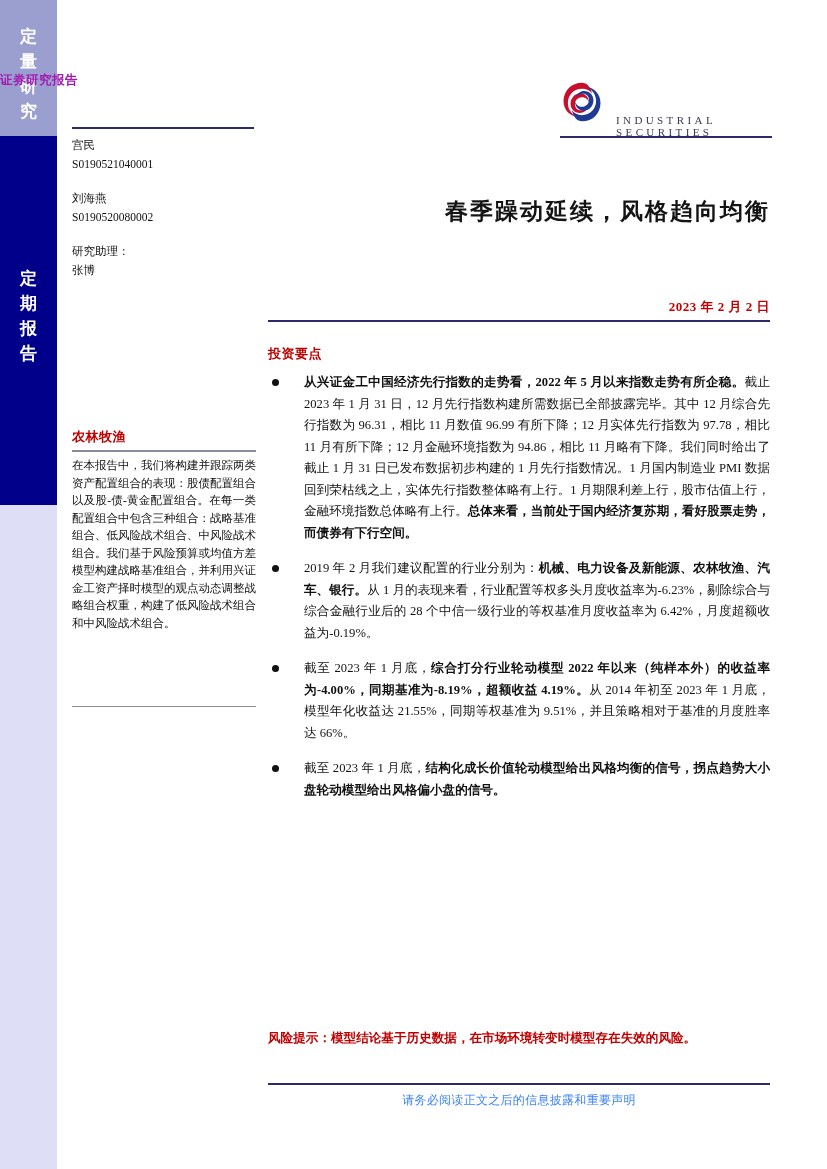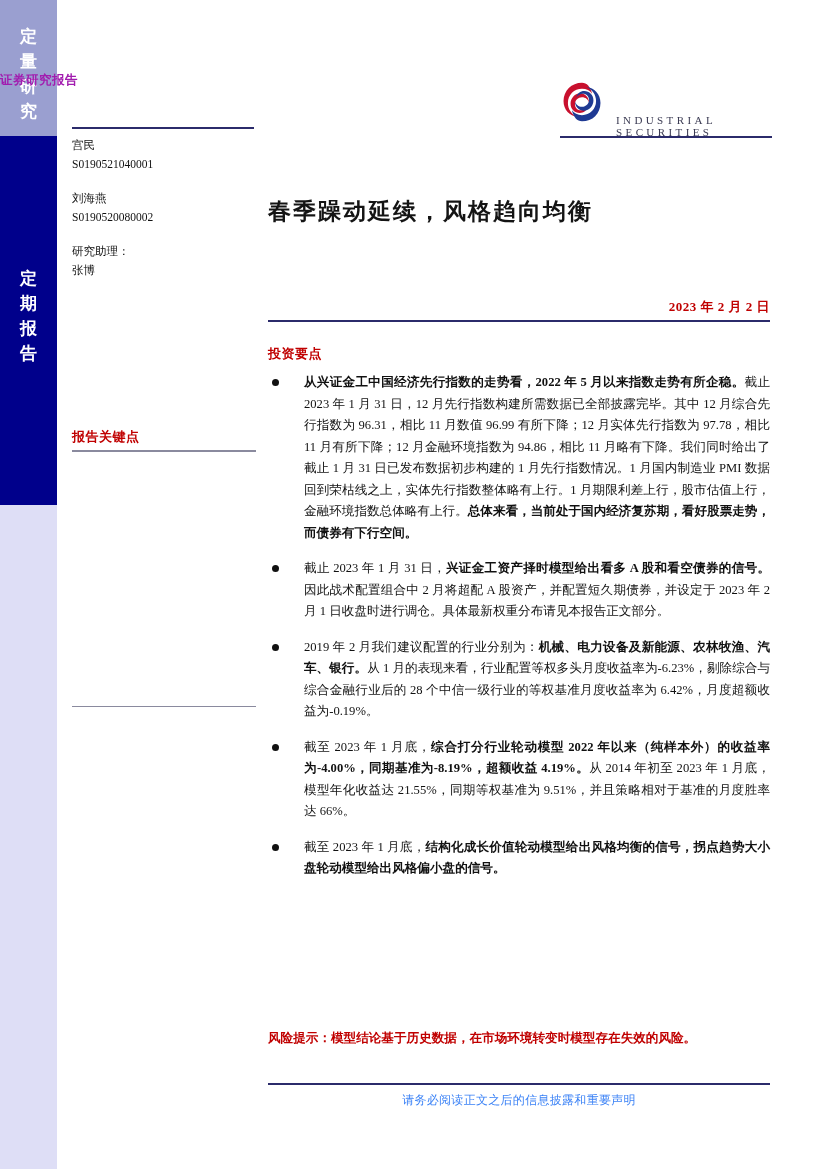--- a/index.html
+++ b/index.html
@@ -135,21 +135,21 @@
     position: absolute;
     left: 560px; top: 136px;
     width: 212px;
     border-top: 2px solid #2b2b6b;
   }
 
   #doc-title {
     position: absolute;
     left: 268px; top: 196px;
     width: 502px;
-    text-align: left;
+    text-align: right;
     font-size: 23px;
     font-weight: bold;
     letter-spacing: 2px;
     color: #141414;
     font-family: Liberation Mono, monospace;
   }
 
   #doc-date {
     position: absolute;
     right: 57px; top: 298px;
@@ -259,22 +259,23 @@
     <span class="an-name">刘海燕</span>
     <span class="an-code">S0190520080002</span>
   </div>
   <div class="an-group">
     <span class="an-role">研究助理：</span>
     <span class="an-name">张博</span>
   </div>
 </div>
 
 <div id="keypoints">
-  <div id="kp-title">报告关键点</div>
+  <div id="kp-title">农林牧渔</div>
   <div id="kp-rule"></div>
+  <div id="kp-body">在本报告中，我们将构建并跟踪两类资产配置组合的表现：股债配置组合以及股-债-黄金配置组合。在每一类配置组合中包含三种组合：战略基准组合、低风险战术组合、中风险战术组合。我们基于风险预算或均值方差模型构建战略基准组合，并利用兴证金工资产择时模型的观点动态调整战略组合权重，构建了低风险战术组合和中风险战术组合。</div>
 </div>
 <div id="hr-left-2"></div>
 
 <div id="logo-area">
   <svg id="logo-mark" viewBox="0 0 100 100">
     <path d="M50 6 C26 6 8 24 8 48 C8 68 22 82 40 84 C26 78 18 66 18 52 C18 34 32 20 50 20 C60 20 68 24 73 31 C69 15 61 6 50 6 Z" fill="#c8102e"></path>
     <path d="M44 30 C32 32 24 42 24 54 C24 66 33 75 45 75 C54 75 61 69 63 61 C59 66 54 69 48 69 C40 69 34 63 34 55 C34 46 41 39 50 39 C58 39 64 44 66 51 C66 39 56 29 44 30 Z" fill="#c8102e"></path>
     <path d="M50 94 C74 94 92 76 92 52 C92 32 78 18 60 16 C74 22 82 34 82 48 C82 66 68 80 50 80 C40 80 32 76 27 69 C31 85 39 94 50 94 Z" fill="#1f3a93"></path>
     <path d="M56 70 C68 68 76 58 76 46 C76 34 67 25 55 25 C46 25 39 31 37 39 C41 34 46 31 52 31 C60 31 66 37 66 45 C66 54 59 61 50 61 C42 61 36 56 34 49 C34 61 44 71 56 70 Z" fill="#1f3a93"></path>
   </svg>
@@ -288,24 +289,20 @@
 
 <div id="highlights-title">投资要点</div>
 
 <div id="bullets">
   <div class="bullet">
     <span class="dot"></span>
     <span class="rich"><b>从兴证金工中国经济先行指数的走势看，2022 年 5 月以来指数走势有所企稳。</b><span>截止 2023 年 1 月 31 日，12 月先行指数构建所需数据已全部披露完毕。其中 12 月综合先行指数为 96.31，相比 11 月数值 96.99 有所下降；12 月实体先行指数为 97.78，相比 11 月有所下降；12 月金融环境指数为 94.86，相比 11 月略有下降。我们同时给出了截止 1 月 31 日已发布数据初步构建的 1 月先行指数情况。1 月国内制造业 PMI 数据回到荣枯线之上，实体先行指数整体略有上行。1 月期限利差上行，股市估值上行，金融环境指数总体略有上行。</span><b>总体来看，当前处于国内经济复苏期，看好股票走势，而债券有下行空间。</b></span>
   </div>
   <div class="bullet">
     <span class="dot"></span>
-    <span class="rich"><span>截止 2023 年 1 月 31 日，</span><b>兴证金工资产择时模型给出看多 A 股和看空债券的信号。</b><span>因此战术配置组合中 2 月将超配 A 股资产，并配置短久期债券，并设定于 2023 年 2 月 1 日收盘时进行调仓。具体最新权重分布请见本报告正文部分。</span></span>
-  </div>
-  <div class="bullet">
-    <span class="dot"></span>
     <span class="rich"><span>2019 年 2 月我们建议配置的行业分别为：</span><b>机械、电力设备及新能源、农林牧渔、汽车、银行。</b><span>从 1 月的表现来看，行业配置等权多头月度收益率为-6.23%，剔除综合与综合金融行业后的 28 个中信一级行业的等权基准月度收益率为 6.42%，月度超额收益为-0.19%。</span></span>
   </div>
   <div class="bullet">
     <span class="dot"></span>
     <span class="rich"><span>截至 2023 年 1 月底，</span><b>综合打分行业轮动模型 2022 年以来（纯样本外）的收益率为-4.00%，同期基准为-8.19%，超额收益 4.19%。</b><span>从 2014 年初至 2023 年 1 月底，模型年化收益达 21.55%，同期等权基准为 9.51%，并且策略相对于基准的月度胜率达 66%。</span></span>
   </div>
   <div class="bullet">
     <span class="dot"></span>
     <span class="rich"><span>截至 2023 年 1 月底，</span><b>结构化成长价值轮动模型给出风格均衡的信号，拐点趋势大小盘轮动模型给出风格偏小盘的信号。</b></span>
   </div>

